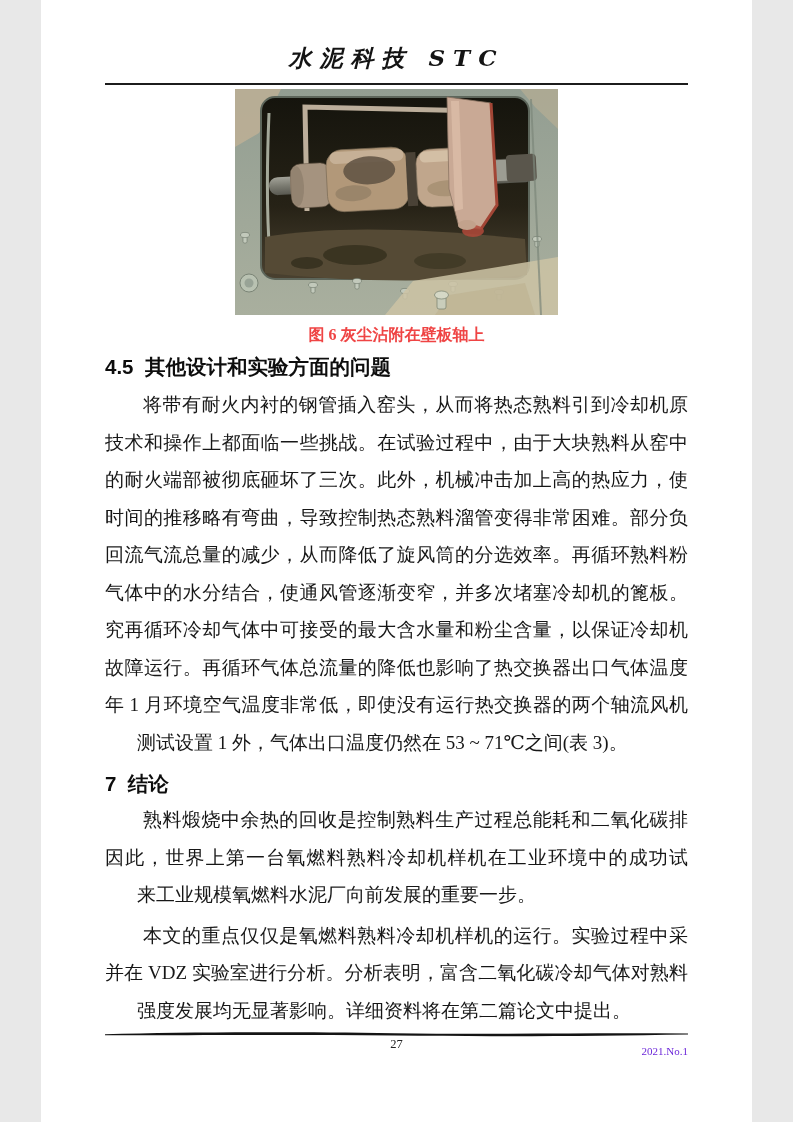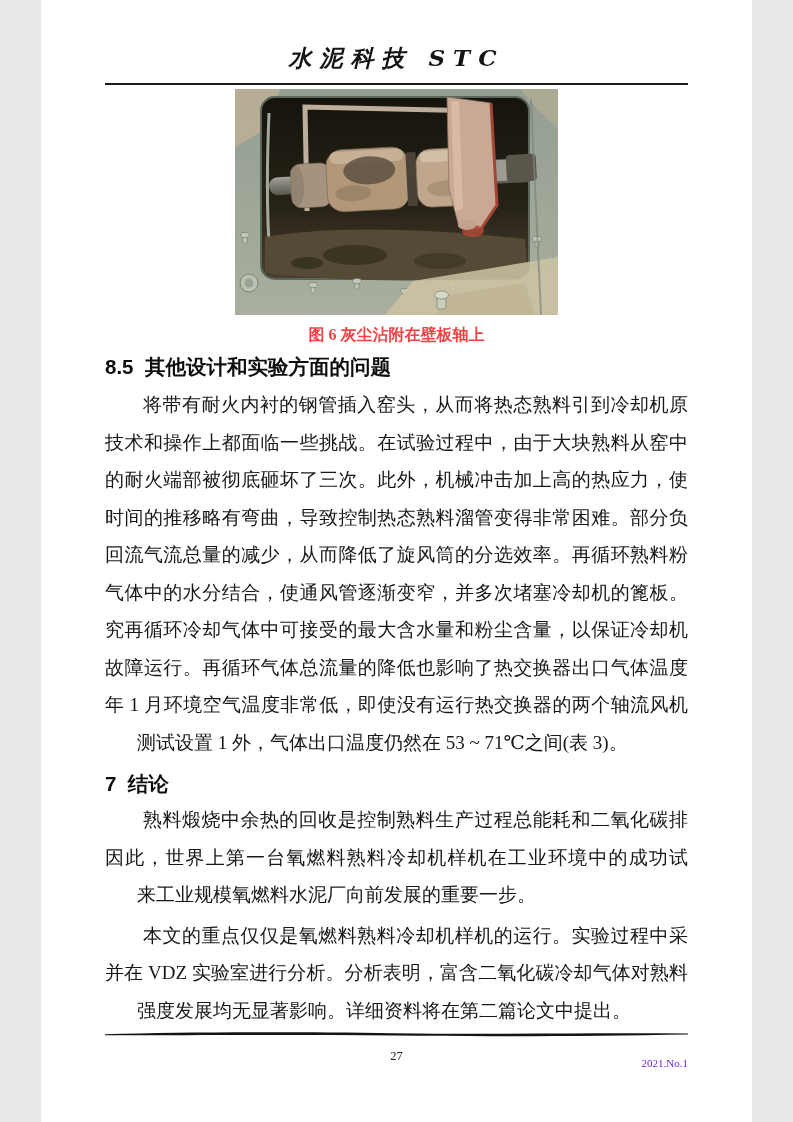--- a/index.html
+++ b/index.html
@@ -39,21 +39,21 @@
   .para .line {
     height:37.5px; line-height:37.5px;
     text-align:justify; text-align-last:justify;
     white-space:pre-wrap; overflow:hidden;
   }
   .para .line.first { text-indent:2em; }
   .para .line.last  { text-align-last:left;margin-left:32px; }
 
   .page-footer { position:absolute; left:64px; right:64px; top:1031px; }
   .footer-rule-svg { display:block; width:100%; height:6px; }
-  .footer-row { position:relative; height:20px; margin-top:12px; }
+  .footer-row { position:relative; height:20px; margin-top:0; }
   .page-number {
     position:absolute; left:50%; transform:translateX(-50%);
     font-size:12.5px; color:#222; font-family:"Liberation Serif",serif;
   }
   .issue-label {
     position:absolute; right:0; top:8px;
     font-size:11px; color:#6d28d9; font-family:"Liberation Serif",serif;
   }
 </style>
 </head>
@@ -151,21 +151,21 @@
           <circle cx="14" cy="194" r="4.5" fill="#98a396"></circle>
           <rect x="202" y="206" width="9" height="14" rx="2" fill="#c9cdbb" stroke="#777f6f" stroke-width="0.7"></rect>
           <ellipse cx="206.5" cy="206" rx="7" ry="4" fill="#d5d8c6" stroke="#777f6f" stroke-width="0.7"></ellipse>
 
           <path d="M296,10 L306,226" stroke="#7c877a" stroke-width="2" opacity="0.7"></path>
         </svg>
       </div>
       <div class="figure-caption">图 6 灰尘沾附在壁板轴上</div>
     </div>
 
-    <div class="sec-heading h-451">8.5  其他设计和实验方面的问题</div>
+    <div class="sec-heading h-451">4.5  其他设计和实验方面的问题</div>
 
     <div class="para">
         <div class="line first">将带有耐火内衬的钢管插入窑头，从而将热态熟料引到冷却机原型机，这在</div>
         <div class="line">技术和操作上都面临一些挑战。在试验过程中，由于大块熟料从窑中掉落，钢管</div>
         <div class="line">的耐火端部被彻底砸坏了三次。此外，机械冲击加上高的热应力，使得溜管随着</div>
         <div class="line">时间的推移略有弯曲，导致控制热态熟料溜管变得非常困难。部分负荷运行导致</div>
         <div class="line">回流气流总量的减少，从而降低了旋风筒的分选效率。再循环熟料粉尘与再循环</div>
         <div class="line">气体中的水分结合，使通风管逐渐变窄，并多次堵塞冷却机的篦板。因此，应研</div>
         <div class="line">究再循环冷却气体中可接受的最大含水量和粉尘含量，以保证冷却机的可靠和无</div>
         <div class="line">故障运行。再循环气体总流量的降低也影响了热交换器出口气体温度的控制。2017</div>

